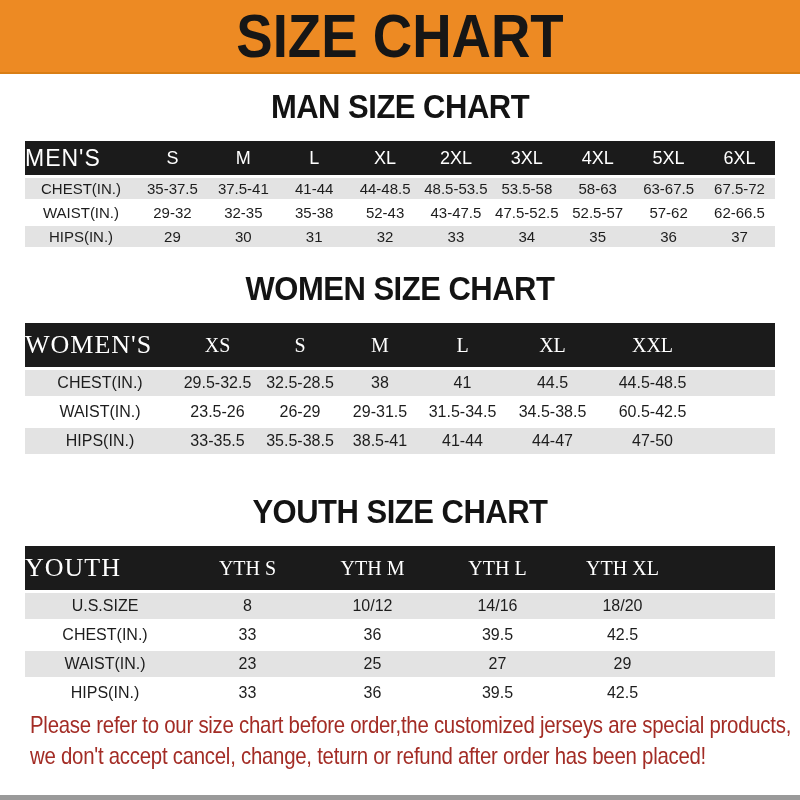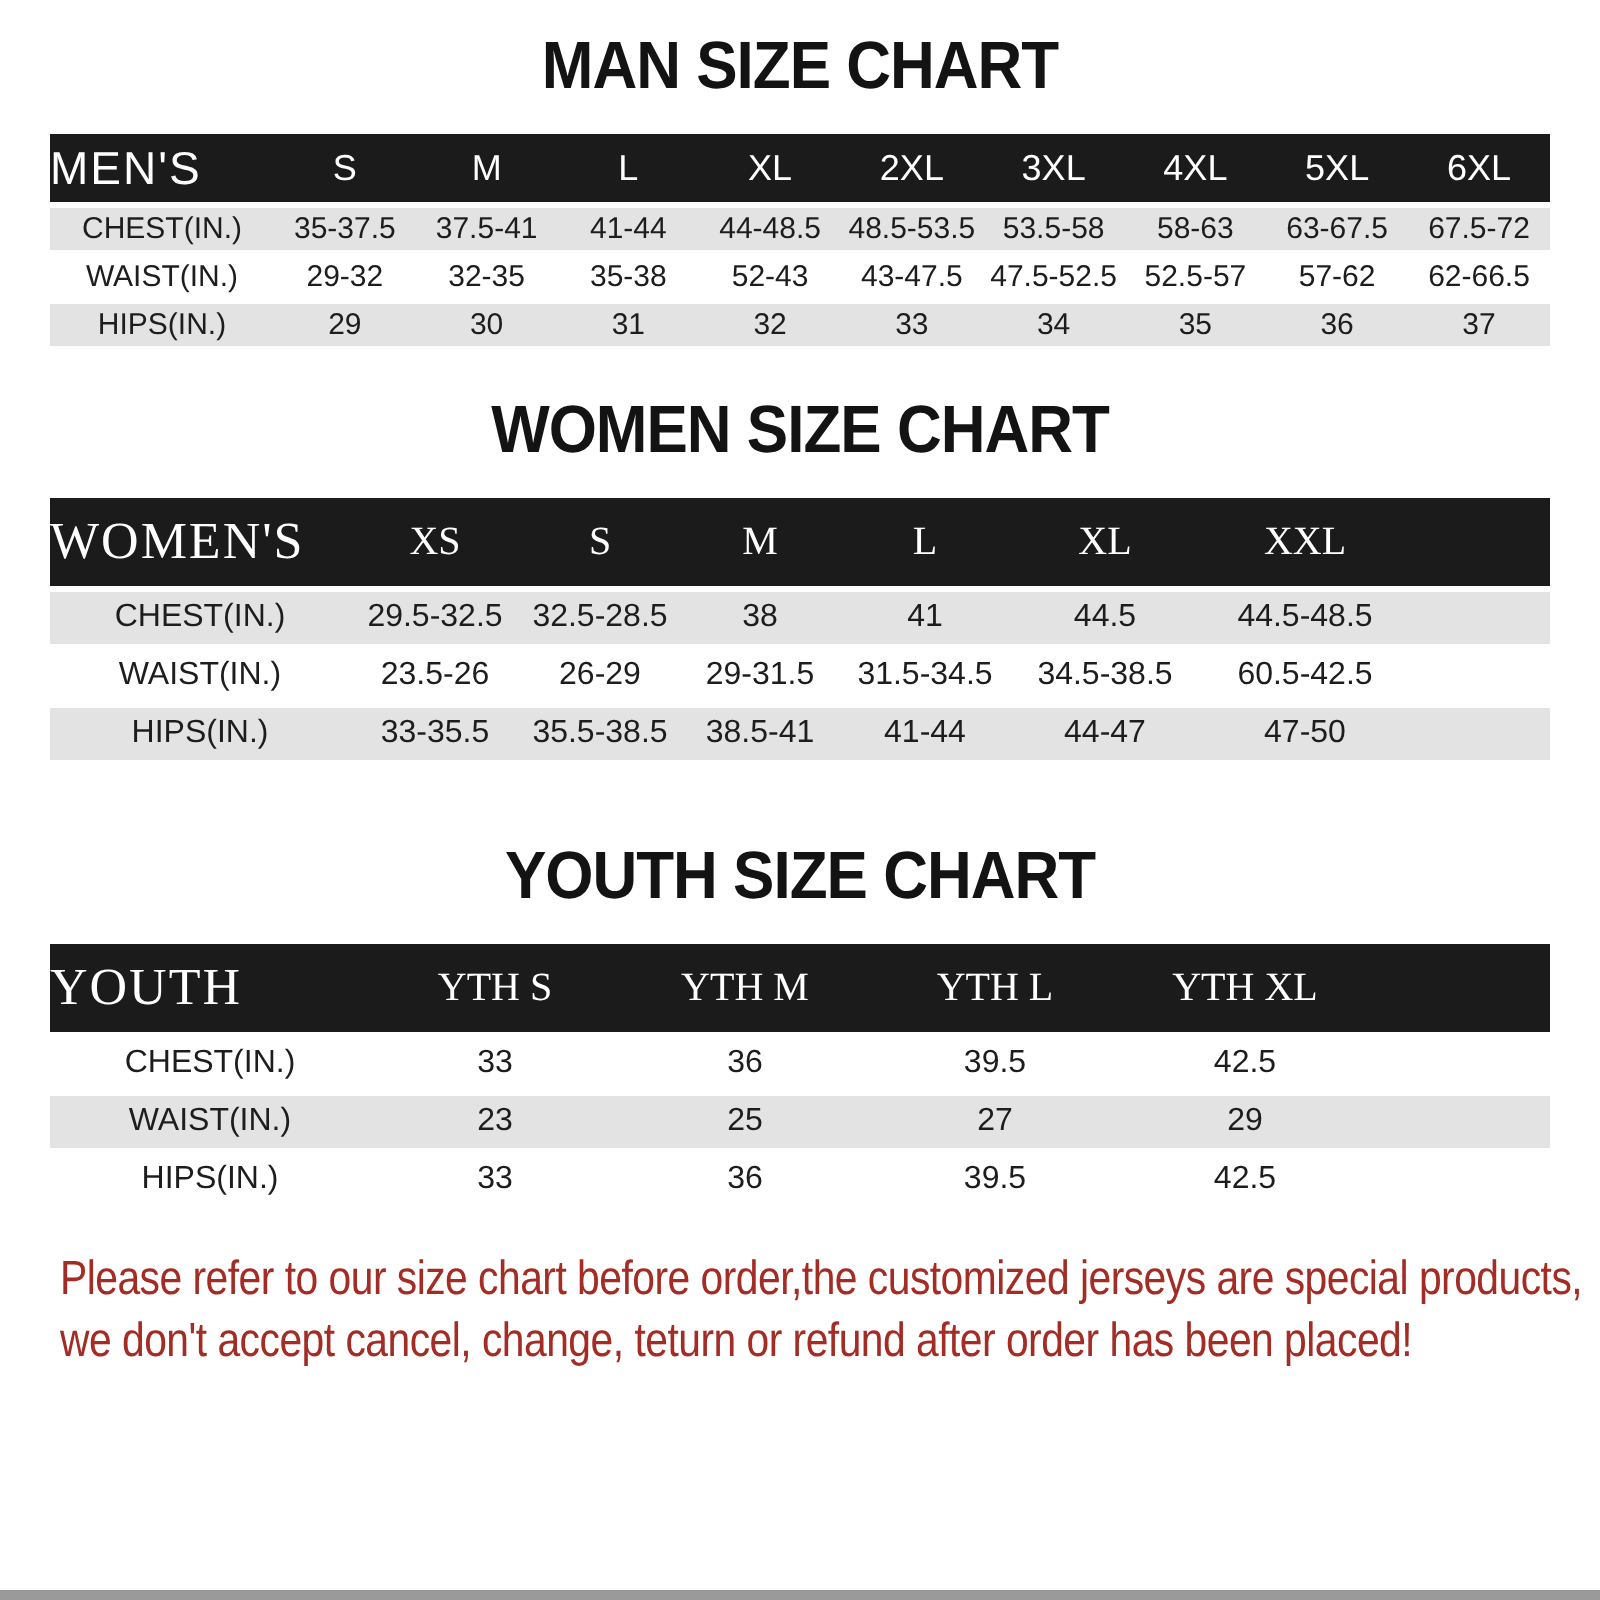--- a/index.html
+++ b/index.html
@@ -86,21 +86,20 @@
 
   
   .womens-table thead tr, .youth-table thead tr { height: 44px; }
   .womens-table thead th, .youth-table thead th { font-size: 20px; font-family: Liberation Serif, serif; }
   .womens-table th.corner-label, .youth-table th.corner-label { font-size: 26px; }
   .womens-table tbody tr, .youth-table tbody tr { height: 26px; }
   .womens-table tbody td, .youth-table tbody td { font-size: 16px; }
 
   
   .footer-note {
-    margin-top: 18px;
     padding-left: 30px;
     color: #A32C25;
     font-size: 24px;
     line-height: 31px;
   }
   .footer-line {
     transform: scaleX(0.85);
     transform-origin: 0 50%;
     white-space: nowrap;
     letter-spacing: -0.3px;
@@ -111,20 +110,23 @@
     left: 0; right: 0; bottom: 0;
     height: 5px;
     background: #9a9a9a;
   }
 </style>
 </head>
 <body>
 
 <div class="page">
 
+  <div class="banner">
+    <div class="banner-title">SIZE CHART</div>
+  </div>
 
   <div class="section-heading heading-man">MAN SIZE CHART</div>
 
   <table class="size-table mens-table">
     <colgroup>
       <col style="width:112px">
       <col>
         <col>
         <col>
         <col>
@@ -262,20 +264,28 @@
       <tr>
         <th class="corner-label">YOUTH</th>
         <th>YTH S</th>
         <th>YTH M</th>
         <th>YTH L</th>
         <th>YTH XL</th>
         <th></th>
       </tr>
     </thead>
     <tbody>
+      <tr class="row-gray">
+        <td>U.S.SIZE</td>
+        <td>8</td>
+        <td>10/12</td>
+        <td>14/16</td>
+        <td>18/20</td>
+        <td></td>
+      </tr>
       <tr class="row-white">
         <td>CHEST(IN.)</td>
         <td>33</td>
         <td>36</td>
         <td>39.5</td>
         <td>42.5</td>
         <td></td>
       </tr>
       <tr class="row-gray">
         <td>WAIST(IN.)</td>

